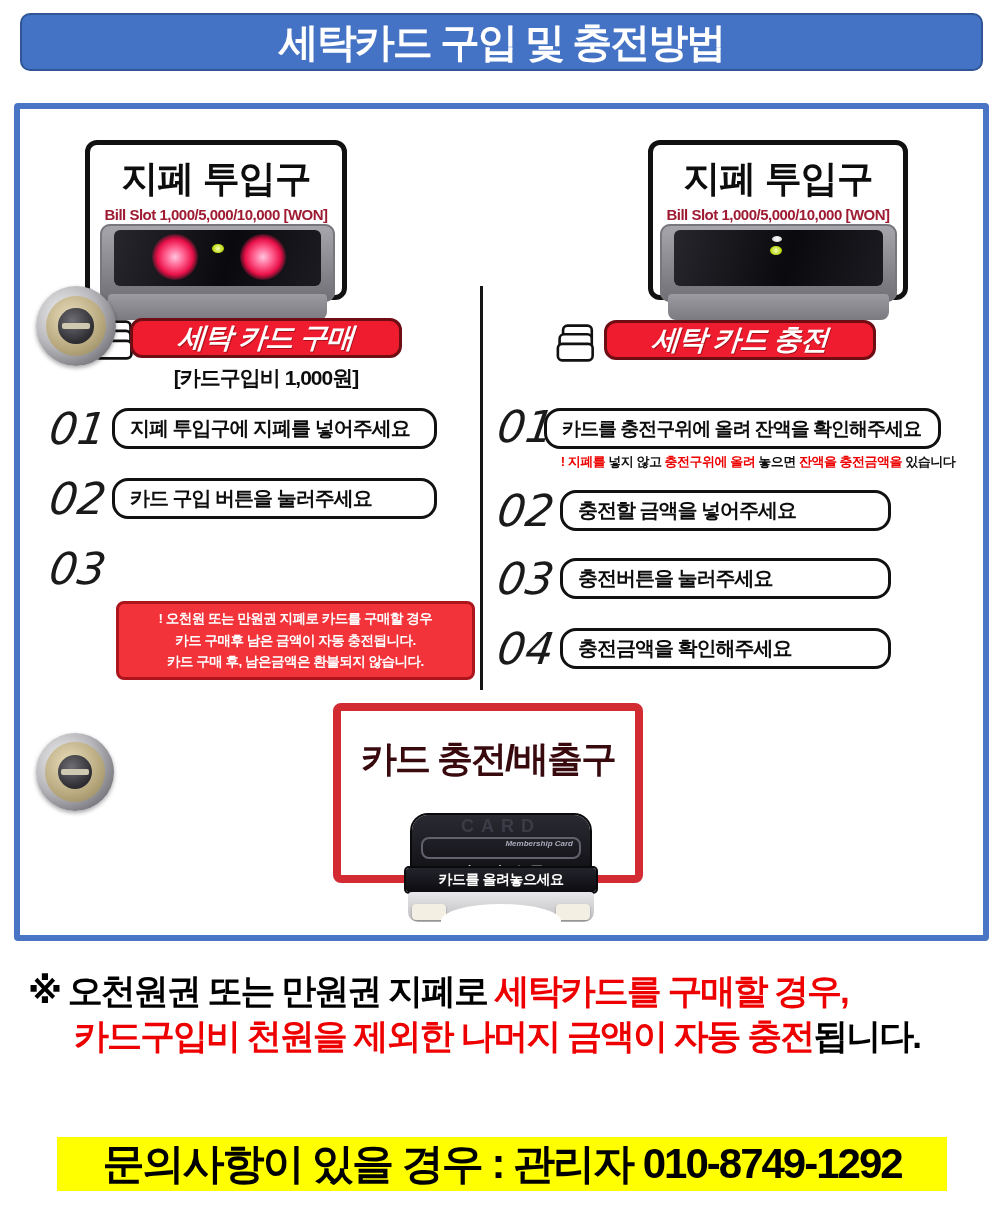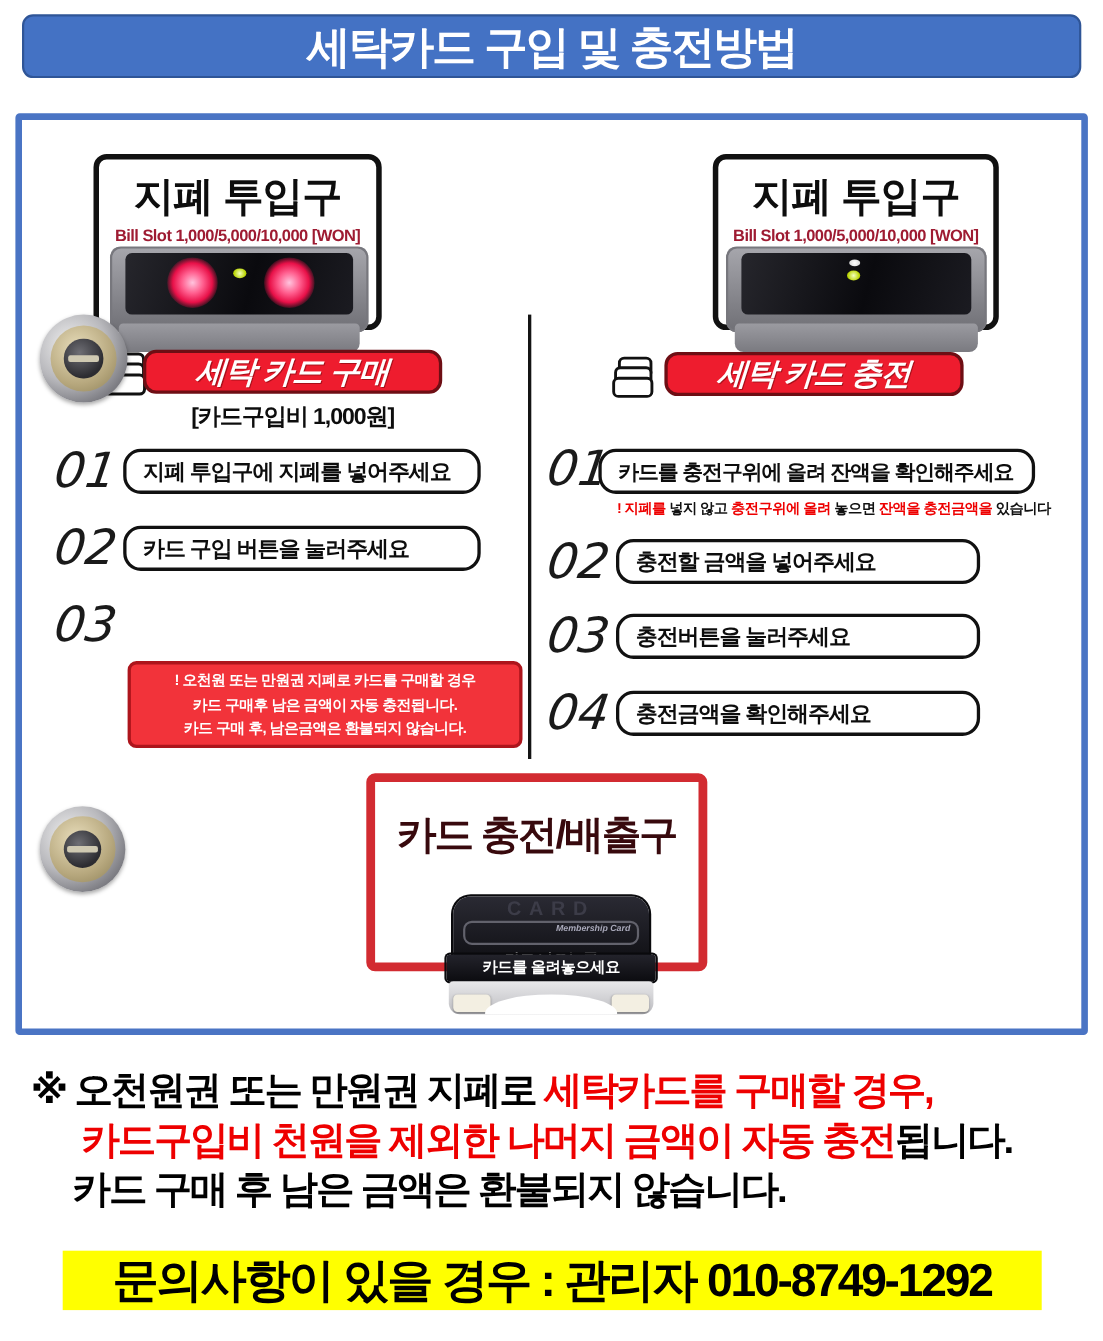--- a/index.html
+++ b/index.html
@@ -241,21 +241,18 @@
       <div class="disp-arch"></div>
     </div>
   </div>
 
   <div class="footnote" style="left:28px; top:968px;">
     <span class="b">※ 오천원권 또는 만원권 지폐로 </span><span class="r">세탁카드를 구매할 경우,</span>
   </div>
   <div class="footnote" style="left:74px; top:1013px;">
     <span class="r">카드구입비 천원을 제외한 나머지 금액이 자동 충전</span><span class="b">됩니다.</span>
   </div>
-  <div class="footnote" style="left:66px; top:1058px;">
-    <span class="b">카드 구매 후 남은 금액은 환불되지 않습니다.</span>
-  </div>
 
   <div class="footer">
     <span>문의사항이 있을 경우 : 관리자 010-8749-1292</span>
   </div>
 
 </div>
 
 </body></html>

